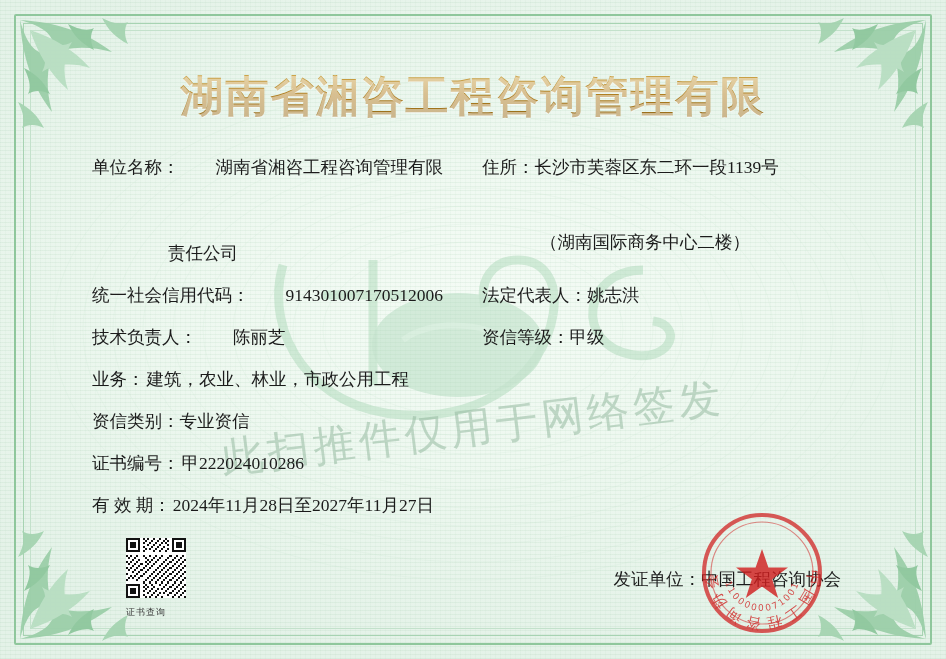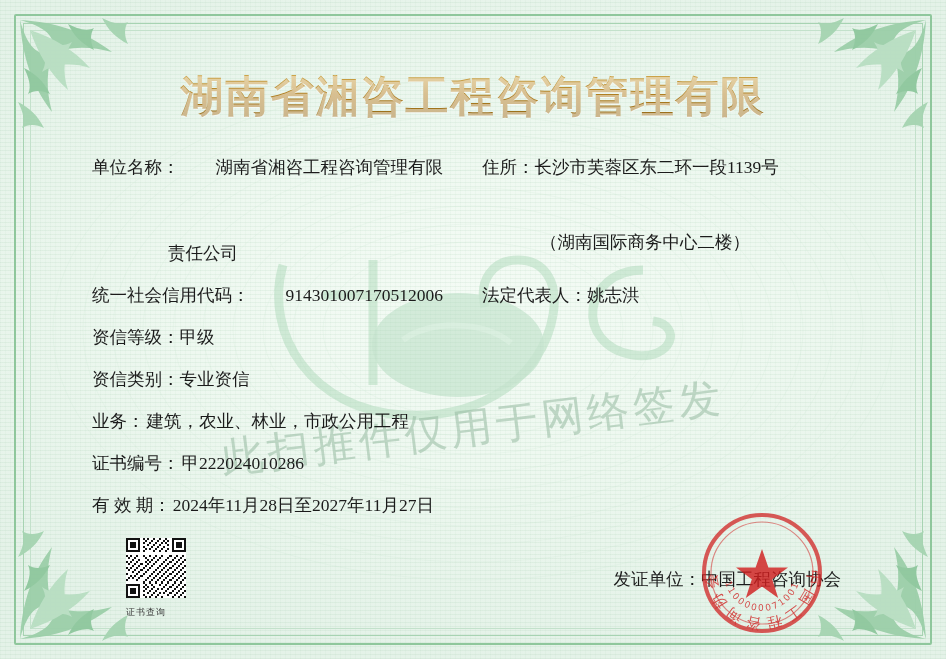--- a/index.html
+++ b/index.html
@@ -312,37 +312,41 @@
         <span class="lbl">统一社会信用代码：</span>
         <span class="val">914301007170512006</span>
       </div>
       <div class="col-r">
         <span class="lbl">法定代表人：</span>
         <span class="val">姚志洪</span>
       </div>
     </div>
 
     <div class="row">
+      <div class="col-l">
+        <span class="lbl">技术负责人：</span>
+        <span class="val">陈丽芝</span>
+      </div>
       <div class="col-r">
         <span class="lbl">资信等级：</span>
         <span class="val">甲级</span>
       </div>
     </div>
 
     <div class="row">
       <div class="full">
+        <span class="lbl">业务：</span>
+        <span class="val val2">建筑，农业、林业，市政公用工程</span>
+      </div>
+    </div>
+
+    <div class="row">
+      <div class="full">
         <span class="lbl">资信类别：</span>
         <span class="val">专业资信</span>
-      </div>
-    </div>
-
-    <div class="row">
-      <div class="full">
-        <span class="lbl">业务：</span>
-        <span class="val val2">建筑，农业、林业，市政公用工程</span>
       </div>
     </div>
 
     <div class="row">
       <div class="full">
         <span class="lbl">证书编号：</span>
         <span class="val val2">甲222024010286</span>
       </div>
     </div>
 

